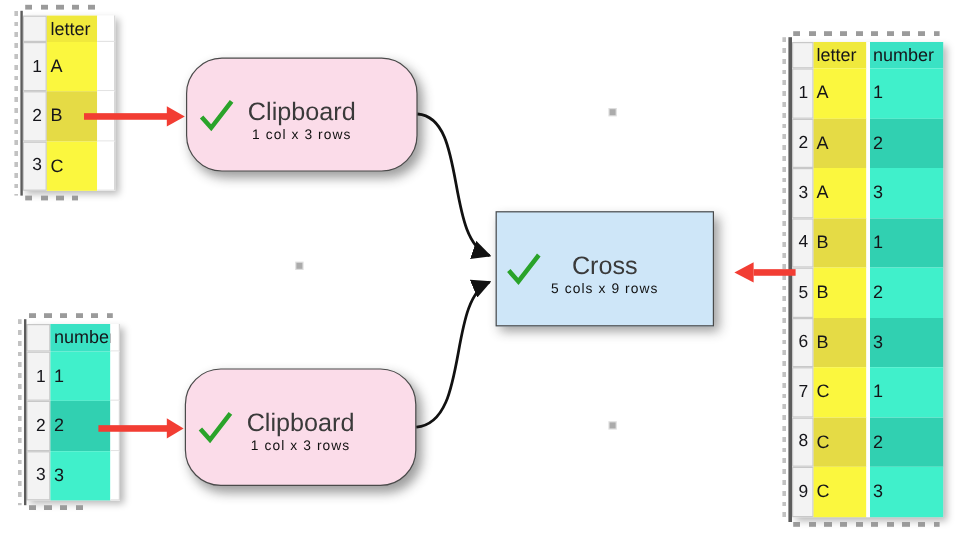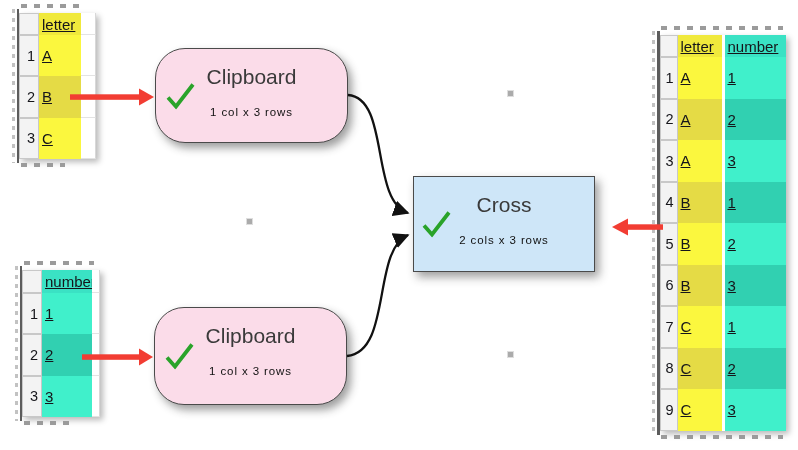--- a/index.html
+++ b/index.html
@@ -20,21 +20,21 @@
   .torn-h{position:absolute;height:4px;
     background:repeating-linear-gradient(90deg,#9b9b9b 0 6px,transparent 6px 13px);}
   .grid{margin-left:2.5px;display:flex;flex-direction:column;background:#fff;
     box-shadow:3px 3px 6px rgba(0,0,0,0.28);}
   .hrow,.row{display:flex;flex-direction:row;}
   .rn{box-sizing:border-box;display:flex;align-items:center;justify-content:flex-end;
     padding-right:3px;font-size:14.5px;color:#15151a;background:var(--rnbg);
     border:1px solid var(--rnbd);}
   .corner{box-sizing:border-box;background:var(--rnbg);border:1px solid var(--rnbd);}
   .hcell,.cell{box-sizing:border-box;display:flex;align-items:center;padding-left:3px;
-    font-size:15px;color:#15151a;text-decoration:underline;}
+    font-size:15px;color:#15151a;}
   .extra{box-sizing:border-box;background:#fff;border-bottom:1px solid #e3e3e3;border-right:1px solid #d8d8d8;}
   .gap{background:#fff;}
 
   
   .t1{left:16.5px;top:13px;}
   .t1 .hrow{height:22px;} .t1 .row{height:41.3px;}
   .t1 .rn,.t1 .corner{width:20px;} .t1 .hcell,.t1 .cell{width:42px;} .t1 .extra{width:15px;}
   .t1 .hcell{background:var(--yh);} .t1 .cell{background:var(--yl);}
   .t1 .rows .row:nth-child(even) .cell{background:var(--yd);}
 
@@ -54,22 +54,22 @@
   .t3 .cell.c1{background:var(--yl);} .t3 .cell.c2{background:var(--tl);}
   .t3 .rows .row:nth-child(even) .cell.c1{background:var(--yd);}
   .t3 .rows .row:nth-child(even) .cell.c2{background:var(--td);}
 
   
   .node{position:absolute;z-index:2;border:1.5px solid #4a4a4a;
     box-shadow:4px 5px 9px rgba(40,40,40,0.45);
     display:flex;flex-direction:column;align-items:center;box-sizing:border-box;}
   .node.pill{border-radius:30px;background:#fbdce9;}
   .node.rect{border-radius:0;background:#cee6f8;}
-  .ntitle{margin-top:15px;font-size:21px;line-height:26px;color:#3a3a3a;}
-  .nstatus{margin-top:16px;font-size:11.5px;letter-spacing:0.9px;color:#111;}
+  .ntitle{margin-top:32px;font-size:21px;line-height:26px;color:#3a3a3a;}
+  .nstatus{font-size:11.5px;letter-spacing:0.9px;color:#111;}
   .check{position:absolute;left:10px;top:50%;transform:translateY(-50%);}
   .node.rect .check{left:8px;}
 
   #node-clipboard-top{left:155px;top:48px;width:193px;height:95px;}
   #node-clipboard-bottom{left:154px;top:307px;width:193px;height:98px;}
   #node-cross{left:413px;top:176px;width:182px;height:96px;}
 
   
   .dot{position:absolute;width:5px;height:5px;background:#ababab;
     box-shadow:0 0 0 1px #dedede;z-index:1;}
@@ -253,16 +253,16 @@
     </svg>
     <div class="ntitle">Clipboard</div>
     <div class="nstatus">1 col x 3 rows</div>
   </div>
 
   <div class="node rect" id="node-cross">
     <svg class="check" width="30" height="27" viewBox="0 0 30 27">
       <polyline points="2,15 10,24 27,2" fill="none" stroke="#2aa32a" stroke-width="3.8"></polyline>
     </svg>
     <div class="ntitle">Cross</div>
-    <div class="nstatus">2 cols x 3 rows</div>
+    <div class="nstatus">5 cols x 9 rows</div>
   </div>
 
 </div>
 
 </body></html>

